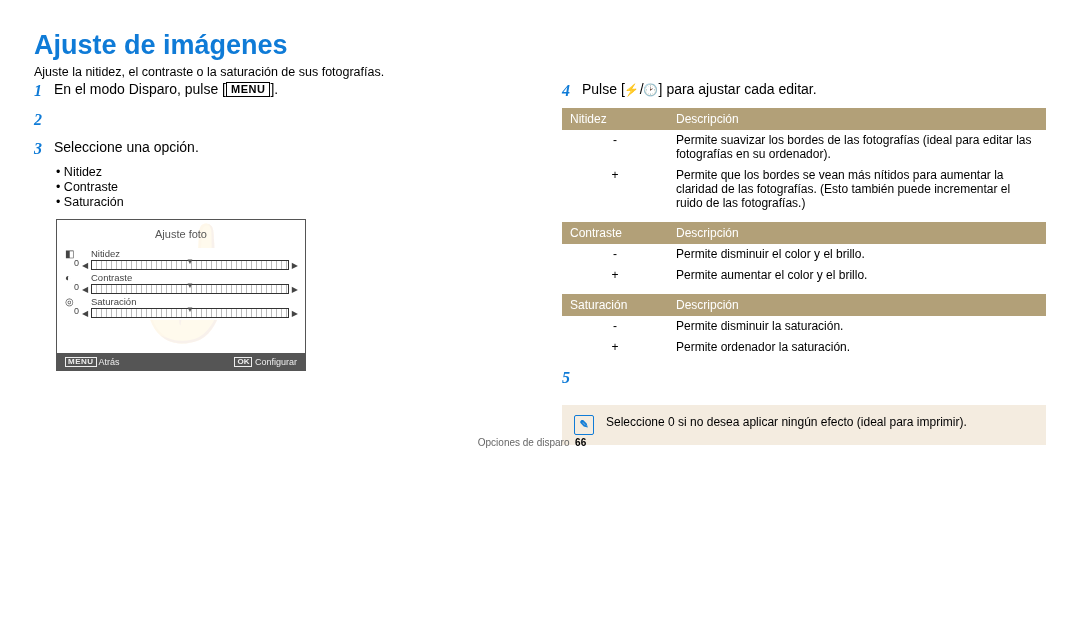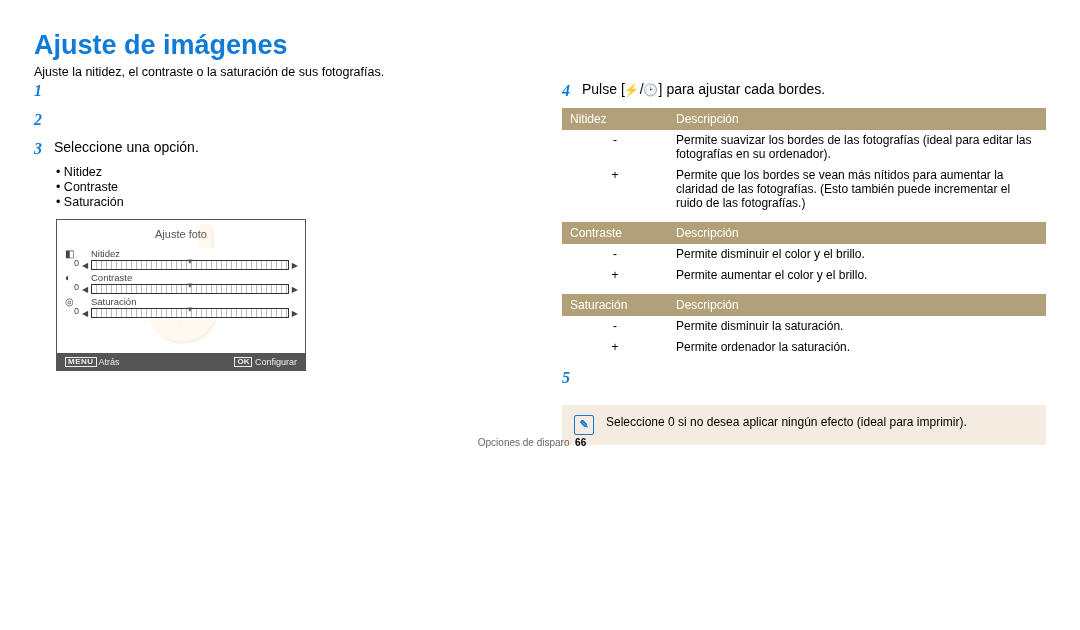--- a/index.html
+++ b/index.html
@@ -55,20 +55,23 @@
 
 <div class="page">
   <h1>Ajuste de imágenes</h1>
   <div class="subtitle">Ajuste la nitidez, el contraste o la saturación de sus fotografías.</div>
 
   <div class="columns">
 
     <div class="col">
       <div class="step">
         <div class="step-num">1</div>
+        <div class="step-body">
+          <span>En el modo Disparo, pulse [</span><span class="menu-icon">MENU</span><span>].</span>
+        </div>
       </div>
       <div class="step">
         <div class="step-num">2</div>
       </div>
       <div class="step">
         <div class="step-num">3</div>
         <div class="step-body">Seleccione una opción.</div>
       </div>
       <ul class="opts">
         <li>Nitidez</li>
@@ -109,21 +112,21 @@
           <span><span class="menu-icon">MENU</span> <span>Atrás</span></span>
           <span><span class="ok-icon">OK</span> <span>Configurar</span></span>
         </div>
       </div>
     </div>
 
     <div class="col">
       <div class="step">
         <div class="step-num">4</div>
         <div class="step-body">
-          <span>Pulse [</span><span class="flash-icon"></span><span>/</span><span class="timer-icon"></span><span>] para ajustar cada bordes.</span>
+          <span>Pulse [</span><span class="flash-icon"></span><span>/</span><span class="timer-icon"></span><span>] para ajustar cada editar.</span>
         </div>
       </div>
 
       <table>
         <tbody>
             <tr>
               <th>Nitidez</th>
               <th>Descripción</th>
             </tr>
         <tr>

